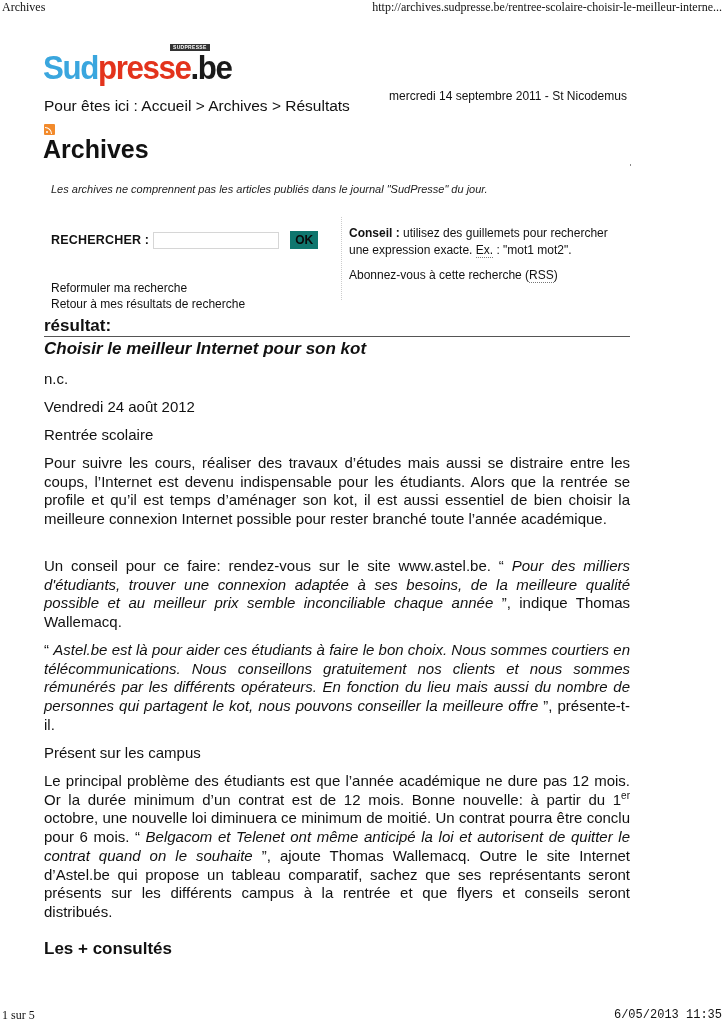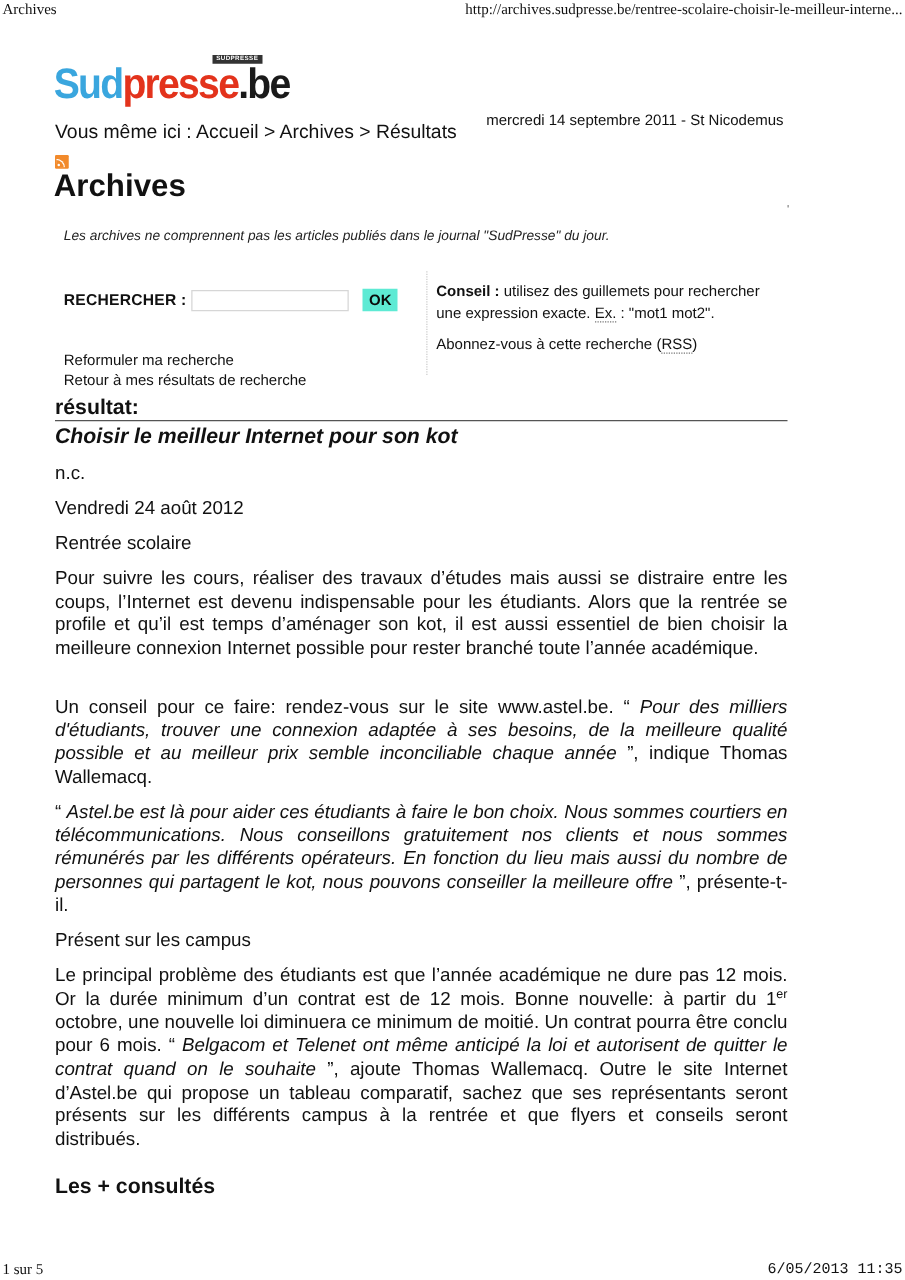--- a/index.html
+++ b/index.html
@@ -25,21 +25,21 @@
   .rss-icon::after { content: ""; position: absolute; left: 1px; bottom: 1px; width: 7px; height: 7px; border-top: 1.5px solid #fff; border-right: 1.5px solid #fff; border-top-right-radius: 7px; box-sizing: border-box; }
 
   .page-title { position: absolute; left: 43px; top: 135px; font-size: 25px; font-weight: bold; margin: 0; }
   .tiny-dot { position: absolute; left: 630px; top: 164px; width: 1px; height: 2px; background: #888; }
 
   .disclaimer { position: absolute; left: 51px; top: 183px; font-size: 11px; font-style: italic; color: #222; }
 
   .search-box { position: absolute; left: 51px; top: 231px; display: flex; align-items: center; }
   .search-label { font-size: 12.5px; font-weight: bold; letter-spacing: 0.2px; }
   .search-input { margin-left: 4px; width: 120px; height: 15px; border: 1px solid #d6d6d6; padding: 0 2px; font-size: 11px; }
-  .ok-button { margin-left: 11px; background: #5eead4; color: #0a0a0a; border: none; font-weight: bold; font-size: 12px; padding: 0 5px; height: 18px; line-height: 18px; cursor: pointer; }
+  .ok-button { margin-left: 11px; background: #0f766e; color: #0a0a0a; border: none; font-weight: bold; font-size: 12px; padding: 0 5px; height: 18px; line-height: 18px; cursor: pointer; }
   .search-link { position: absolute; left: 51px; font-size: 12px; color: #111; cursor: pointer; margin-top: 20px; }
   .link-reformulate { top: 261px; }
   .link-back { top: 277px; }
 
   .dotted-sep { position: absolute; left: 341px; top: 217px; height: 83px; border-left: 1px dotted #ccc; }
   .tip { position: absolute; left: 349px; top: 225px; width: 270px; font-size: 12px; line-height: 17px; color: #111; }
   .tip b { font-weight: bold; }
   .tip .abbr { border-bottom: 1px dotted #777; }
   .subscribe { position: absolute; left: 349px; top: 268px; font-size: 12px; color: #111; }
   .subscribe .rss-link { border-bottom: 1px dotted #777; cursor: pointer; margin-top: 13px; }
@@ -70,21 +70,21 @@
 <div class="print-header-right">http://archives.sudpresse.be/rentree-scolaire-choisir-le-meilleur-interne...</div>
 
 <div class="logo">
   <span class="tag">SUDPRESSE</span>
   <span class="word"><span class="sud">Sud</span><span class="presse">presse</span><span class="be">.be</span></span>
 </div>
 
 <div class="date-line">mercredi 14 septembre 2011 - St Nicodemus</div>
 
 <div class="breadcrumb">
-  <span style="cursor:default">Vous même ici : </span><span>Accueil</span><span style="white-space:pre;cursor:default"> &gt; </span><span>Archives</span><span style="white-space:pre;cursor:default"> &gt; </span><span>Résultats</span>
+  <span style="cursor:default">Pour êtes ici : </span><span>Accueil</span><span style="white-space:pre;cursor:default"> &gt; </span><span>Archives</span><span style="white-space:pre;cursor:default"> &gt; </span><span>Résultats</span>
 </div>
 
 <span class="rss-icon"></span>
 <h1 class="page-title">Archives</h1>
 <span class="tiny-dot"></span>
 
 <div class="disclaimer">Les archives ne comprennent pas les articles publiés dans le journal "SudPresse" du jour.</div>
 
 <div class="search-box">
   <span class="search-label">RECHERCHER :</span>

